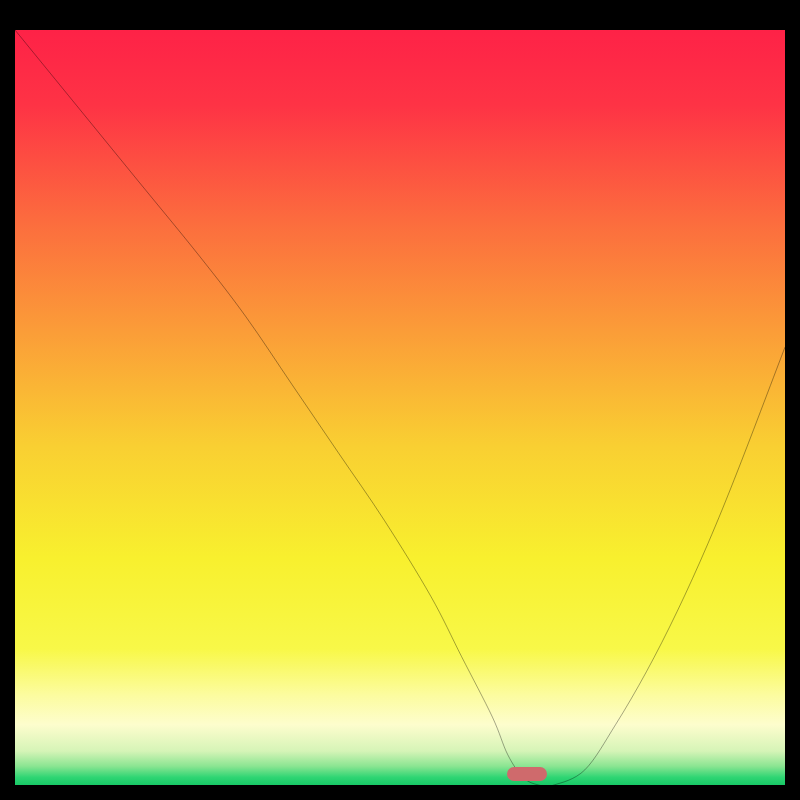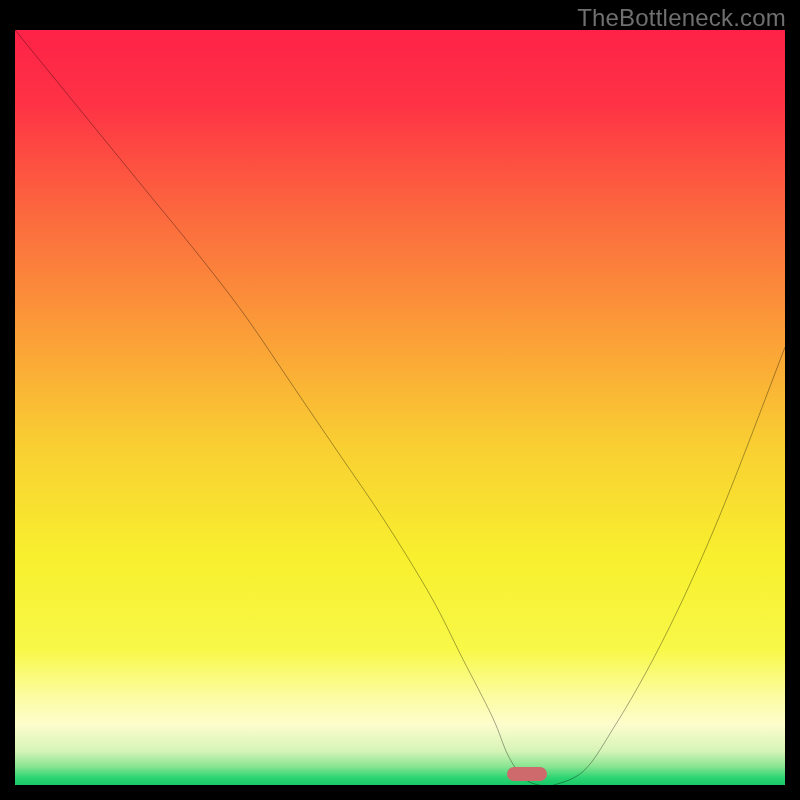--- a/index.html
+++ b/index.html
@@ -56,21 +56,20 @@
     height: 14px;
     background: #cf6a6c;
     border-radius: 7px;
   }
 </style>
 </head>
 <body>
 
 <div class="frame">
 
-  <div class="watermark">TheBottleneck.com</div>
 
   <div class="plot-area">
 
     <svg class="gradient" viewBox="0 0 100 100" preserveAspectRatio="none">
       <defs>
         <linearGradient id="bg-grad" x1="0" y1="0" x2="0" y2="1">
             <stop offset="0%" stop-color="#fe2247"></stop>
             <stop offset="10%" stop-color="#fe3345"></stop>
             <stop offset="25%" stop-color="#fc6b3e"></stop>
             <stop offset="40%" stop-color="#fb9d38"></stop>

